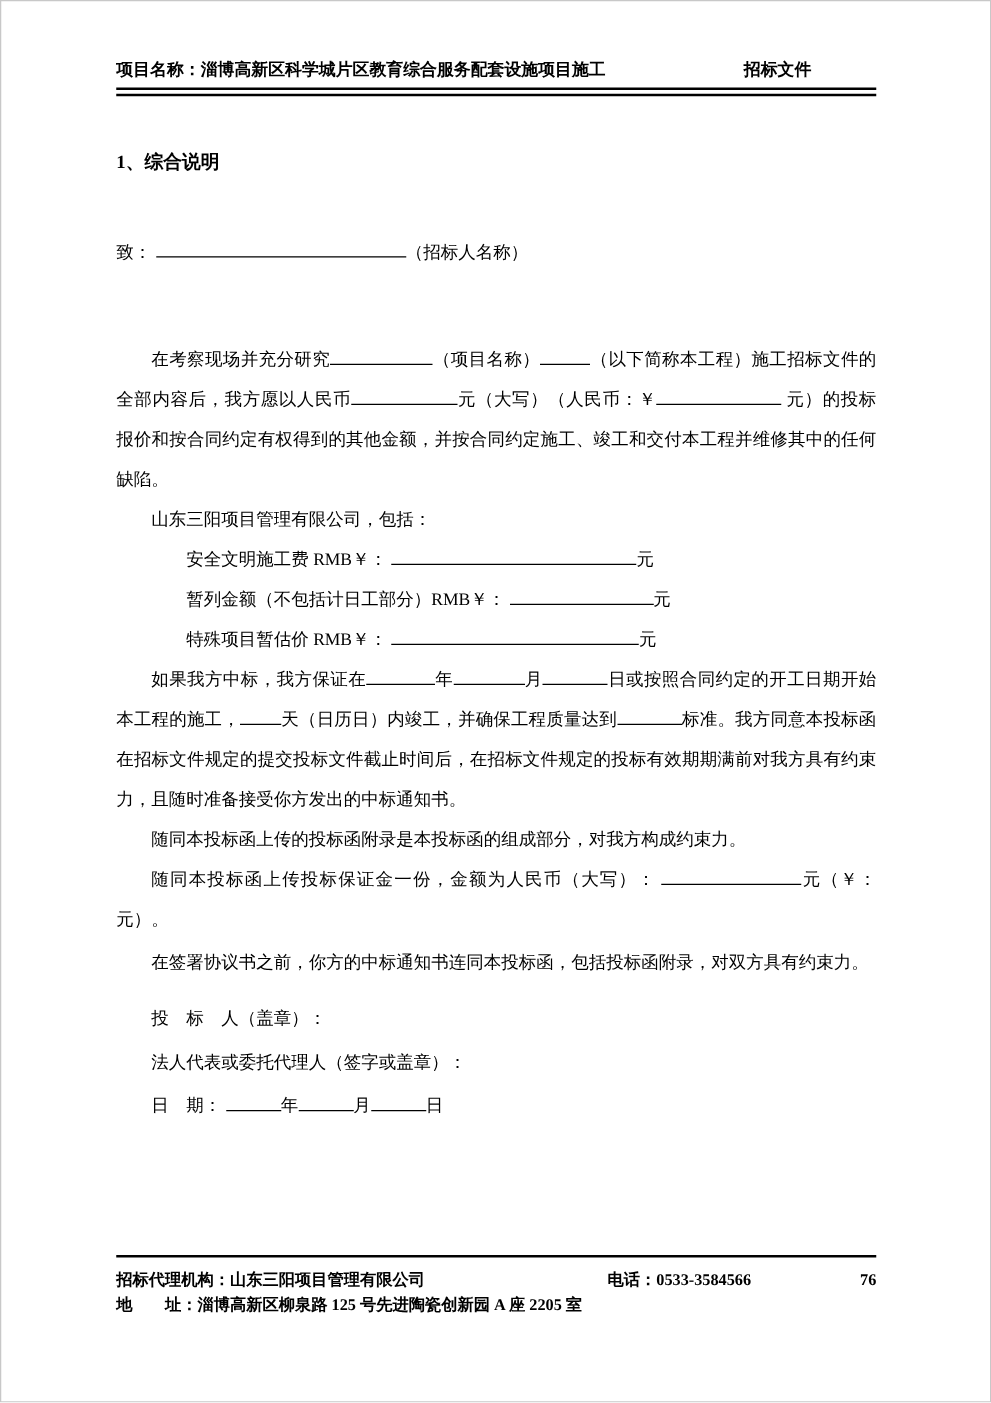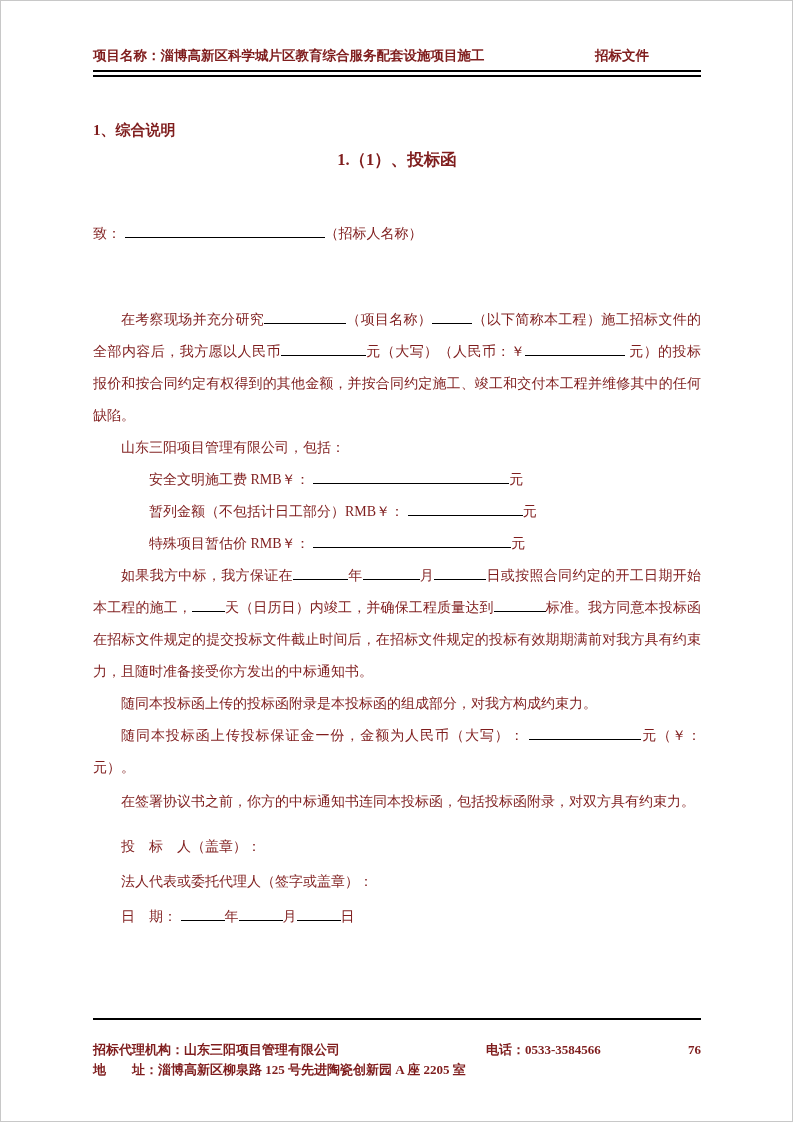--- a/index.html
+++ b/index.html
@@ -3,21 +3,21 @@
 <meta charset="utf-8">
 <style>
   html,body{margin:0;padding:0;background:#ffffff;}
   .page{
     position:relative;
     width:793px;height:1122px;
     box-sizing:border-box;
     background:#ffffff;
     border:1px solid #c8c8c8;
     font-family:"Liberation Serif","DejaVu Serif",serif;
-    color:#7f1d1d;
+    color:#000000;
     overflow:hidden;
   }
   .content{padding:0 91px 0 92px;}
   
   .hdr{
     margin-top:46px;
     display:flex;justify-content:space-between;align-items:flex-end;
     font-weight:bold;font-size:13.5px;line-height:18px;
   }
   .hdr-right{margin-right:52px;text-align:right;}
@@ -44,41 +44,40 @@
   .sig-first{margin-top:13px;}
   .blank{
     display:inline-block;
     border-bottom:1px solid #000;
     height:14px;
   }
   
   .footer{
     position:absolute;left:92px;right:91px;top:1003px;
     border-top:2px solid #000;
-    padding-top:20px;
-    font-weight:bold;font-size:13px;line-height:20px;margin-top:14px;
+    padding-top:8px;
+    font-weight:bold;font-size:13px;line-height:20px;
   }
   .f-row{position:relative;height:20px;white-space:nowrap;}
   .f-page{position:absolute;left:0;width:100%;text-align:right;}
   .f-right{position:absolute;left:393px;top:0;}
   .f-left{position:absolute;left:0;top:0;}
 </style>
 </head>
 <body>
 
 <div class="page">
   <div class="content">
     <div class="hdr">
       <span class="hdr-left">项目名称：淄博高新区科学城片区教育综合服务配套设施项目施工</span>
       <span class="hdr-right">招标文件</span>
     </div>
     <div class="hdr-rule"></div>
 
     <div class="section-heading">1、综合说明</div>
-    <div class="doc-title">1.（1）、投标函</div>
 
     <div class="body">
         <p class="blk salutation"><span>致： </span><span class="blank" style="width: 200px;"></span><span>（招标人名称）</span></p>
         <p class="blk para first-gap"><span>在考察现场并充分研究</span><span class="blank" style="width: 82px;"></span><span>（项目名称）</span><span class="blank" style="width: 40px;"></span><span>（以下简称本工程）施工招标文件的全部内容后，我方愿以人民币</span><span class="blank" style="width: 85px;"></span><span>元（大写）（人民币：￥</span><span class="blank" style="width: 100px;"></span><span> 元）的投标报价和按合同约定有权得到的其他金额，并按合同约定施工、竣工和交付本工程并维修其中的任何缺陷。</span></p>
         <p class="blk para"><span>山东三阳项目管理有限公司，包括：</span></p>
         <p class="blk fee"><span>安全文明施工费 RMB￥： </span><span class="blank" style="width: 196px;"></span><span>元</span></p>
         <p class="blk fee"><span>暂列金额（不包括计日工部分）RMB￥： </span><span class="blank" style="width: 115px;"></span><span>元</span></p>
         <p class="blk fee"><span>特殊项目暂估价 RMB￥： </span><span class="blank" style="width: 198px;"></span><span>元</span></p>
         <p class="blk para"><span>如果我方中标，我方保证在</span><span class="blank" style="width: 55px;"></span><span>年</span><span class="blank" style="width: 57px;"></span><span>月</span><span class="blank" style="width: 52px;"></span><span>日或按照合同约定的开工日期开始本工程的施工，</span><span class="blank" style="width: 33px;"></span><span>天（日历日）内竣工，并确保工程质量达到</span><span class="blank" style="width: 52px;"></span><span>标准。我方同意本投标函在招标文件规定的提交投标文件截止时间后，在招标文件规定的投标有效期期满前对我方具有约束力，且随时准备接受你方发出的中标通知书。</span></p>
         <p class="blk para"><span>随同本投标函上传的投标函附录是本投标函的组成部分，对我方构成约束力。</span></p>

